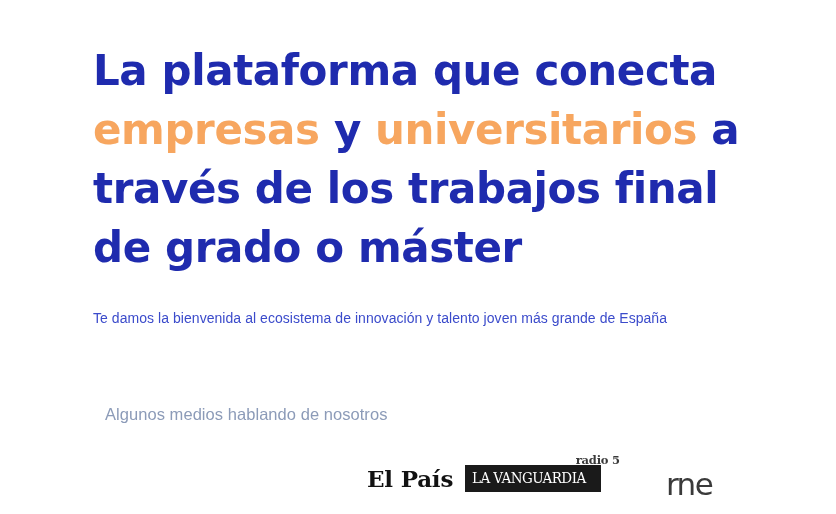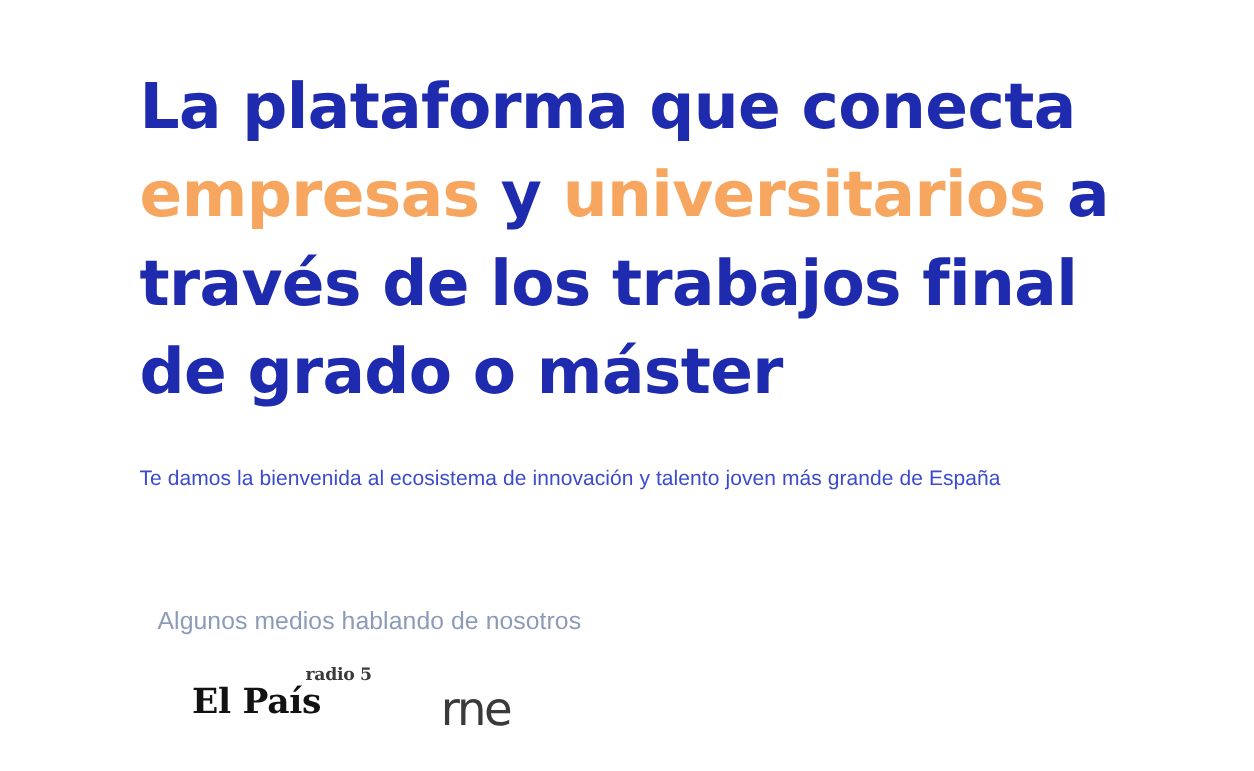--- a/index.html
+++ b/index.html
@@ -65,26 +65,27 @@
     color: #8C9BB8;
     margin: 12px;
     padding-top: 61px;
     letter-spacing: 0.05px;
   }
 
   
   .logo-strip {
     position: absolute;
     left: 128px;
-    top: 443px;
+    top: 454px;
     width: 560px;
     height: 48px;
     display: flex;
     align-items: center;
     gap: 0px;
+    justify-content: flex-end;
   }
   .logo {
     display: flex;
     align-items: center;
     justify-content: flex-start;
     height: 48px;
     filter: grayscale(100%);
   }
 
   
@@ -183,20 +184,25 @@
 
   </div>
 
   <div class="logo-strip">
 
     <div class="logo logo-elpais">
       <span class="lp-text">El País</span>
     </div>
 
 
+    <div class="logo logo-lavanguardia">
+      <span class="lv-box">
+        <span class="lv-text">LA VANGUARDIA</span>
+      </span>
+    </div>
 
     <div class="logo logo-rne">
       <span class="rne-top">radio 5</span>
       <span class="rne-main">rne</span>
     </div>
 
   </div>
 
 </div>
 

